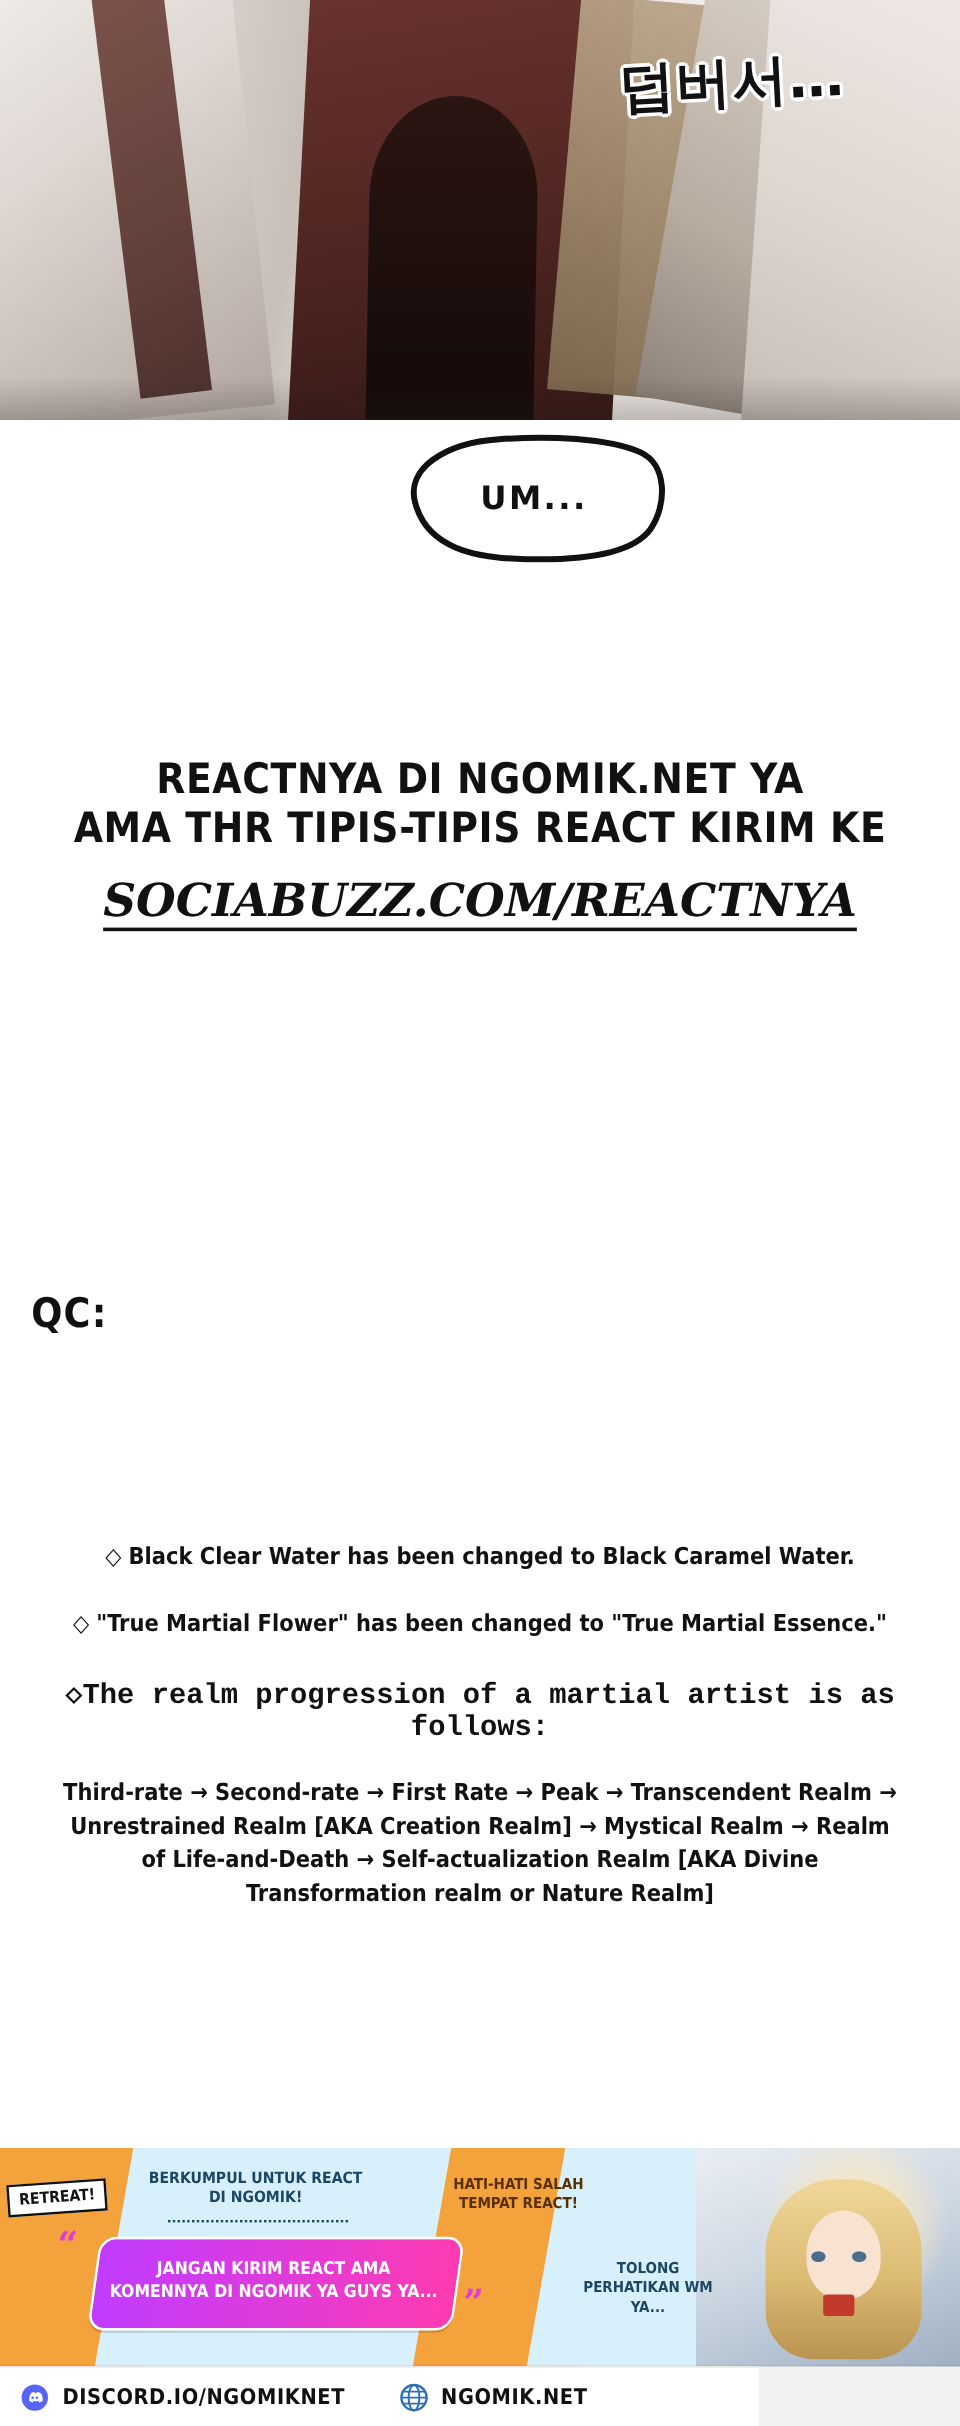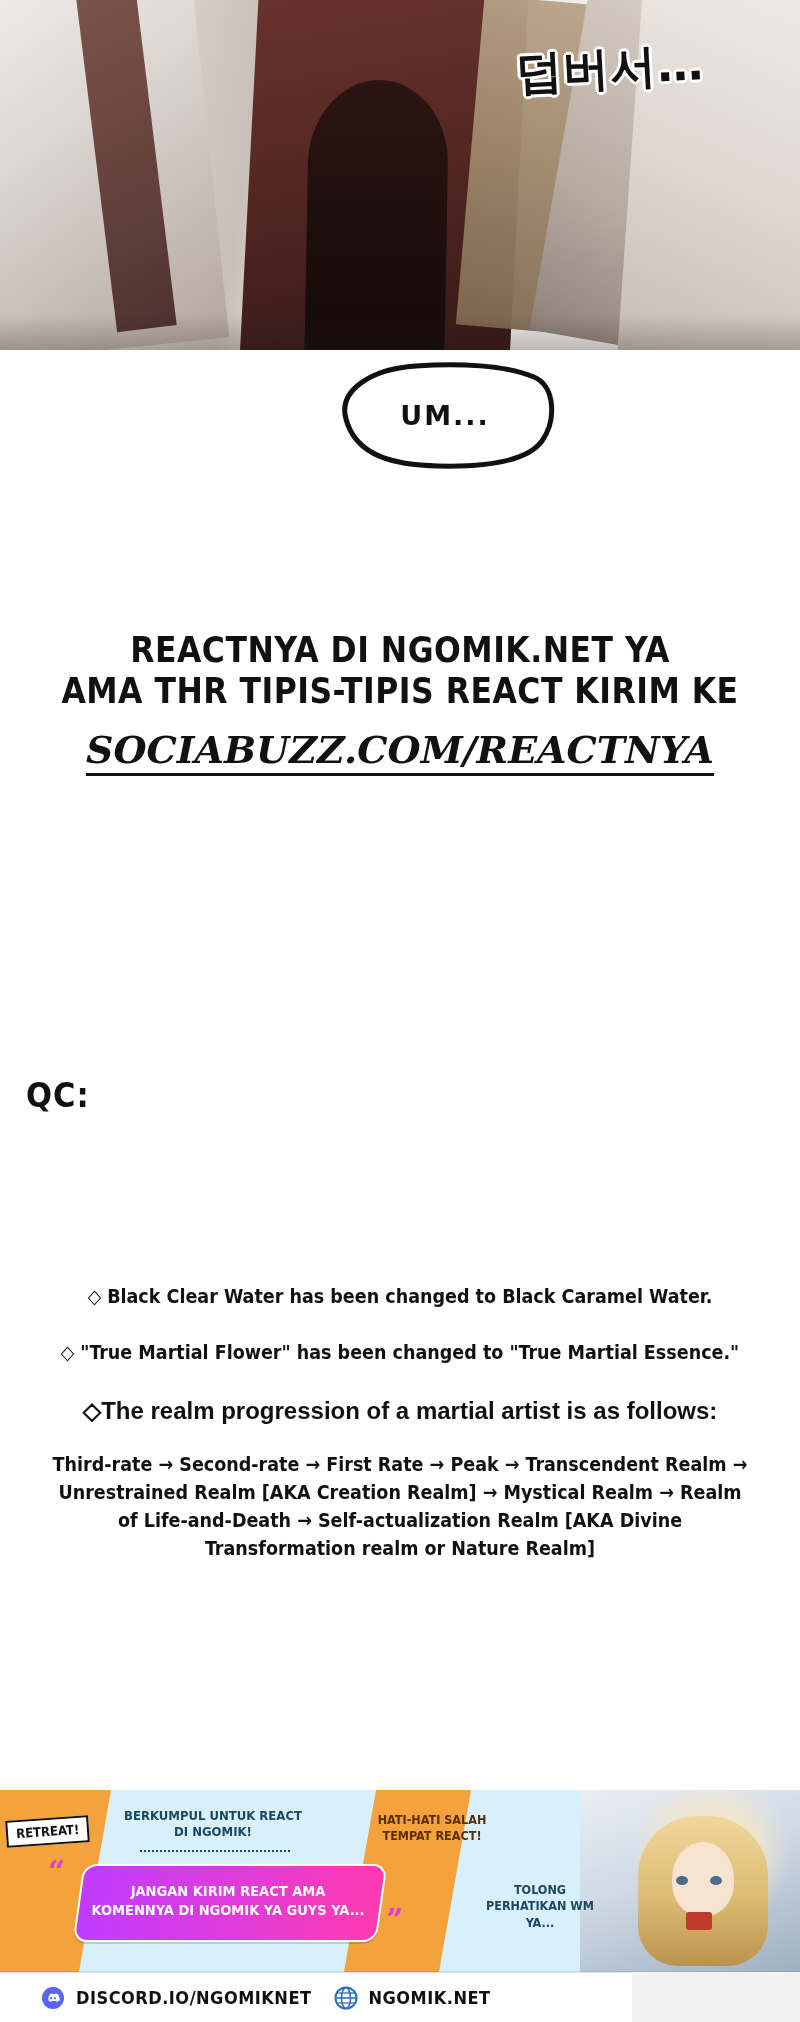--- a/index.html
+++ b/index.html
@@ -212,21 +212,21 @@
     font-size: 19.5px;
     font-weight: 600;
     color: #111;
     line-height: 1.35;
     margin: 0 auto 30px auto;
     width: 700px;
   }
   .qc-item .dia { margin-right: 6px; }
   .qc-highlight {
     text-align: center;
-    font-family: Liberation Sans, sans-serif;
+    font-family: Liberation Mono, monospace;
     font-size: 24px;
     font-weight: 700;
     color: #111;
     margin: 18px auto 26px auto;
     width: 740px;
   }
   .qc-progression {
     text-align: center;
     font-family: "DejaVu Sans Condensed", "Liberation Sans Narrow", "Liberation Sans", sans-serif;
     font-size: 19.5px;
@@ -403,22 +403,22 @@
     width: 150px;
     border-top: 2px dotted #1b4763;
   }
   .footer-bar {
     position: absolute;
     left: 0; bottom: 0;
     width: 632px; height: 50px;
     background: #ffffff;
     display: flex;
     align-items: center;
-    gap: 21px;
-    padding-left: 40px;
+    gap: 44px;
+    padding-left: 16px;
     box-sizing: border-box;
     border-top: 1px solid #e3e3e3;
   }
   .fbar-item {
     display: flex;
     align-items: center;
     gap: 10px;
     font-family: "DejaVu Sans Condensed", "Liberation Sans Narrow", "Liberation Sans", sans-serif;
     font-size: 18px;
     font-weight: 700;

